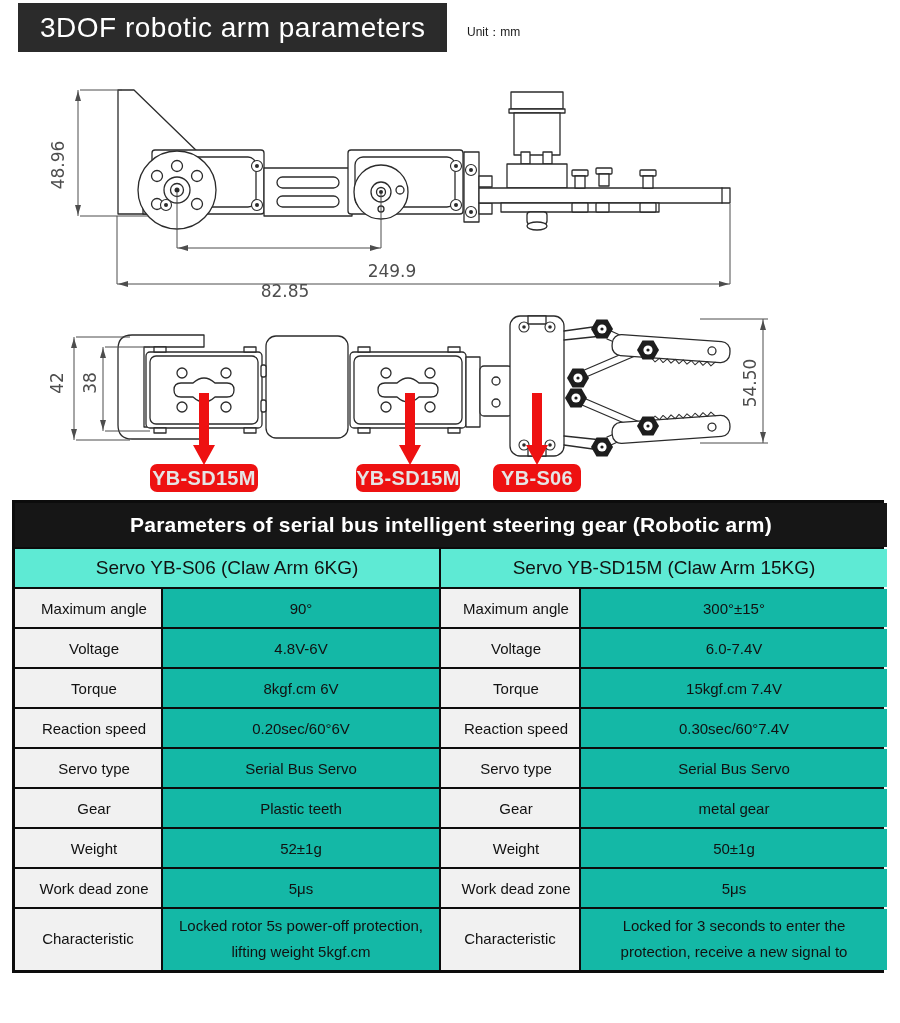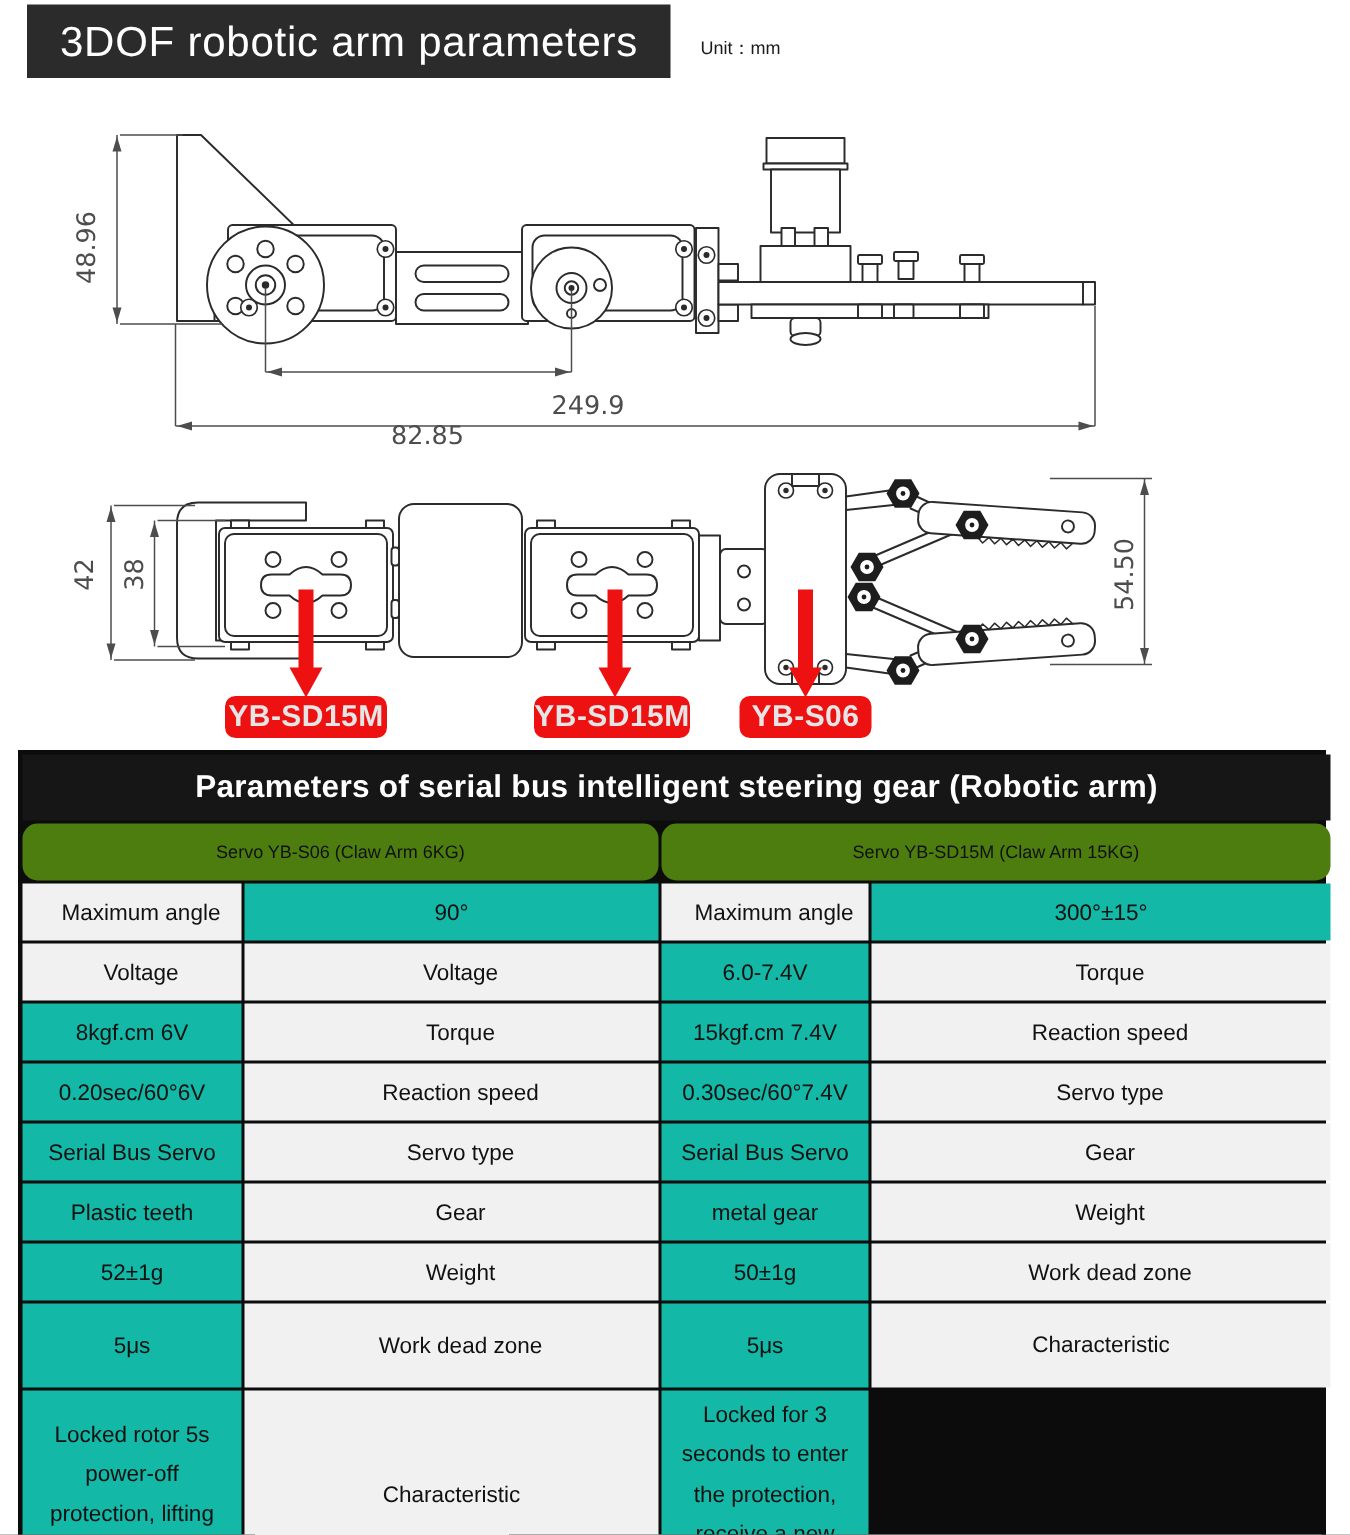--- a/index.html
+++ b/index.html
@@ -33,21 +33,21 @@
     font-size:20px; font-weight:bold; letter-spacing:.3px; }
 
   
   .spec-table { position:absolute; left:12px; top:500px; width:872px;
     border:3px solid #0c0c0c; background:#0c0c0c;
     display:grid; grid-template-columns:146px 276px 138px 306px; gap:2px; }
   .t-cell { display:flex; align-items:center; justify-content:center; text-align:center;
     font-size:15px; color:#111; background:#14b8a6; min-height:38px; }
   .t-title { grid-column:1 / -1; background:var(--table-header-bg,#161616); color:#fff;
     font-size:21px; font-weight:bold; min-height:44px; letter-spacing:.2px; }
-  .t-sub { grid-column:span 2; background:#4d7c0f; font-size:12px;border-radius:10px; }
+  .t-sub { grid-column:span 2; background:#5eead4; font-size:19px; }
   .t-label { background:var(--label-cell-bg,#f1f1f1);padding-left:12px; }
   .t-tall { min-height:56px; line-height:1.75; padding:4px 13px; }
 </style>
 </head>
 <body>
 
 <div id="canvas">
 
   <div class="title-badge">
     <span>3DOF robotic arm parameters</span>
@@ -266,20 +266,21 @@
     <div class="t-cell t-title">Parameters of serial bus intelligent steering gear (Robotic arm)</div>
     <div class="t-cell t-sub">Servo YB-S06 (Claw Arm 6KG)</div>
     <div class="t-cell t-sub">Servo YB-SD15M (Claw Arm 15KG)</div>
 
     <div class="t-cell t-label">Maximum angle</div>
     <div class="t-cell">90°</div>
     <div class="t-cell t-label">Maximum angle</div>
     <div class="t-cell">300°±15°</div>
 
     <div class="t-cell t-label">Voltage</div>
+    <div class="t-cell">4.8V-6V</div>
     <div class="t-cell t-label">Voltage</div>
     <div class="t-cell">6.0-7.4V</div>
 
     <div class="t-cell t-label">Torque</div>
     <div class="t-cell">8kgf.cm 6V</div>
     <div class="t-cell t-label">Torque</div>
     <div class="t-cell">15kgf.cm 7.4V</div>
 
     <div class="t-cell t-label">Reaction speed</div>
     <div class="t-cell">0.20sec/60°6V</div>

